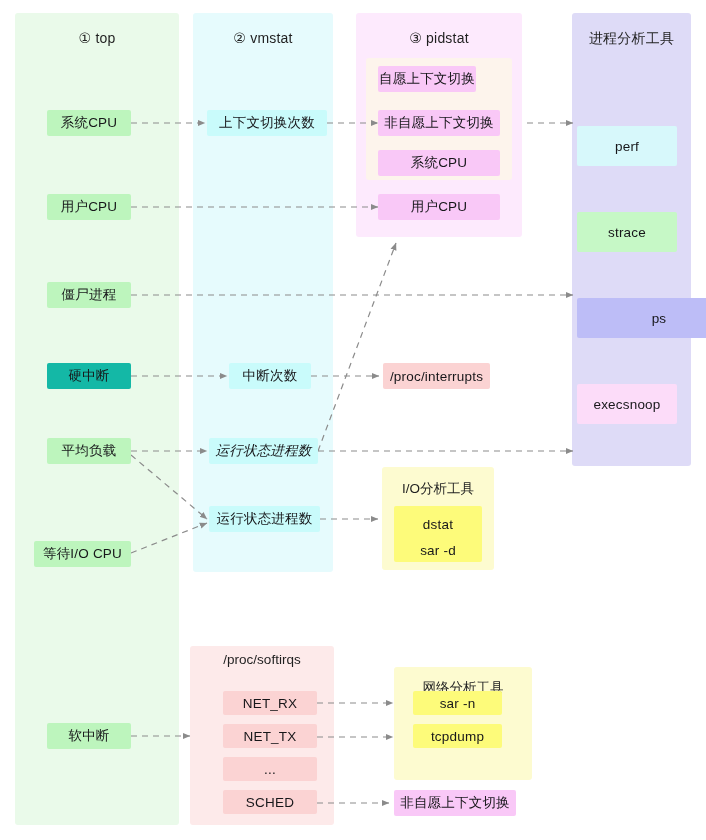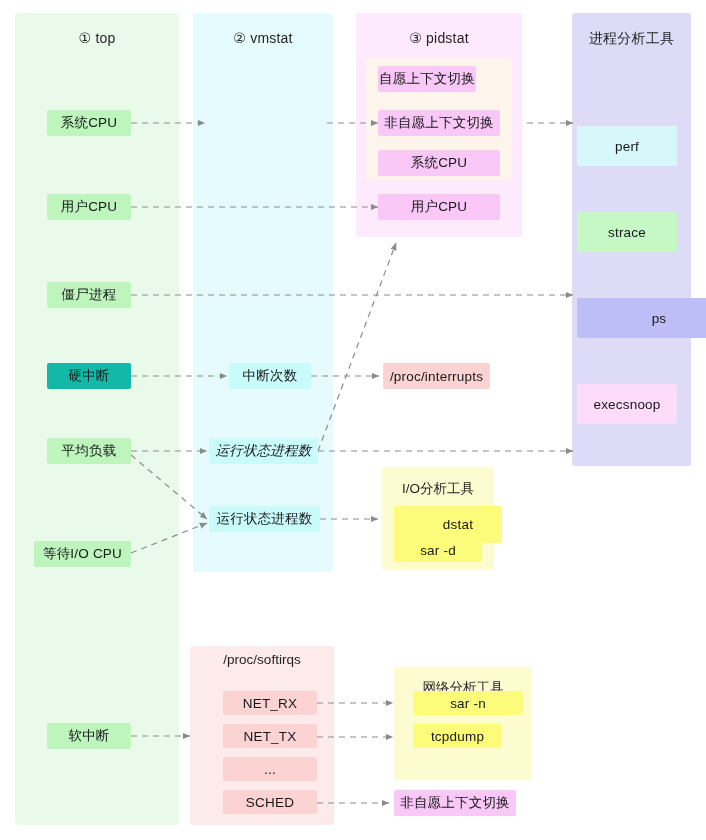--- a/index.html
+++ b/index.html
@@ -138,20 +138,21 @@
   <div class="node" style="left:47px; top:282px; width:84px; height:26px; background:#bdf5bd;">僵尸进程</div>
 
   <div class="node" style="left:47px; top:363px; width:84px; height:26px; background:#14b8a6;">硬中断</div>
 
   <div class="node" style="left:47px; top:438px; width:84px; height:26px; background:#bdf5bd;">平均负载</div>
 
   <div class="node" style="left:34px; top:541px; width:97px; height:26px; background:#bdf5bd;">等待I/O CPU</div>
 
   <div class="node" style="left:47px; top:723px; width:84px; height:26px; background:#bdf5bd;">软中断</div>
 
+  <div class="node" style="left:207px; top:110px; width:120px; height:26px; background:#c9fbfb;">上下文切换次数</div>
 
   <div class="node" style="left:229px; top:363px; width:82px; height:26px; background:#c9fbfb;">中断次数</div>
 
   <div class="node" style="left:209px; top:438px; width:109px; height:26px; background:#c9fbfb;font-style:italic;">运行状态进程数</div>
 
   <div class="node" style="left:209px; top:506px; width:111px; height:26px; background:#c9fbfb;">运行状态进程数</div>
 
   <div class="node" style="left:378px; top:66px; width:98px; height:26px; background:#f9c8f7;">自愿上下文切换</div>
 
   <div class="node" style="left:378px; top:110px; width:122px; height:26px; background:#f9c8f7;">非自愿上下文切换</div>
@@ -167,37 +168,37 @@
   <div class="node" style="left:577px; top:298px; width:100px; height:40px; background:#bdbdf7;padding-left:32px;">ps</div>
 
   <div class="node" style="left:577px; top:384px; width:100px; height:40px; background:#fcdcf9;">execsnoop</div>
 
   <div class="node" style="left:383px; top:363px; width:107px; height:26px; background:#fbd3d3;">/proc/interrupts</div>
 
   <div class="group-box" style="left:382px; top:467px; width:112px; height:103px; background:#fdfbd0;"></div>
 
   <div class="group-title" style="left:382px; top:480px; width:112px;">I/O分析工具</div>
 
-  <div class="node" style="left:394px; top:506px; width:88px; height:37px; background:#fdfb7a;padding-left:20px;">dstat</div>
+  <div class="node" style="left:394px; top:506px; width:88px; height:37px; background:#fdfb7a;">dstat</div>
 
   <div class="node" style="left:394px; top:538px; width:88px; height:24px; background:#fdfb7a;">sar -d</div>
 
   <div class="group-title" style="left:190px; top:652px; width:144px;">/proc/softirqs</div>
 
   <div class="node" style="left:223px; top:691px; width:94px; height:24px; background:#fbd3d3;">NET_RX</div>
 
   <div class="node" style="left:223px; top:724px; width:94px; height:24px; background:#fbd3d3;">NET_TX</div>
 
   <div class="node" style="left:223px; top:757px; width:94px; height:24px; background:#fbd3d3;">...</div>
 
   <div class="node" style="left:223px; top:790px; width:94px; height:24px; background:#fbd3d3;">SCHED</div>
 
   <div class="group-box" style="left:394px; top:667px; width:138px; height:113px; background:#fdfbd0;"></div>
 
   <div class="group-title" style="left:394px; top:679px; width:138px;">网络分析工具</div>
 
-  <div class="node" style="left:413px; top:691px; width:110px; height:24px; background:#fdfb7a;">sar -n</div>
+  <div class="node" style="left:413px; top:691px; width:89px; height:24px; background:#fdfb7a;">sar -n</div>
 
   <div class="node" style="left:413px; top:724px; width:89px; height:24px; background:#fdfb7a;">tcpdump</div>
 
   <div class="node" style="left:394px; top:790px; width:122px; height:26px; background:#f9c8f7;">非自愿上下文切换</div>
 
 </div>
 
 </body></html>

